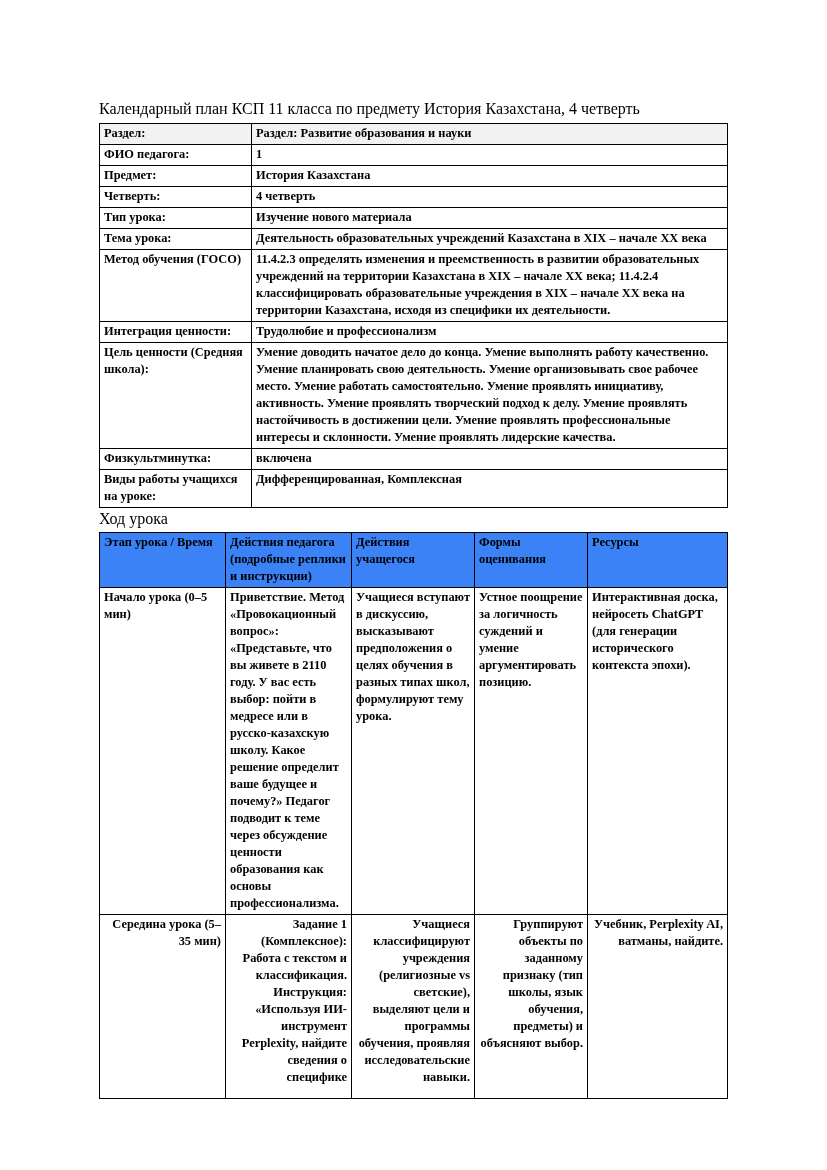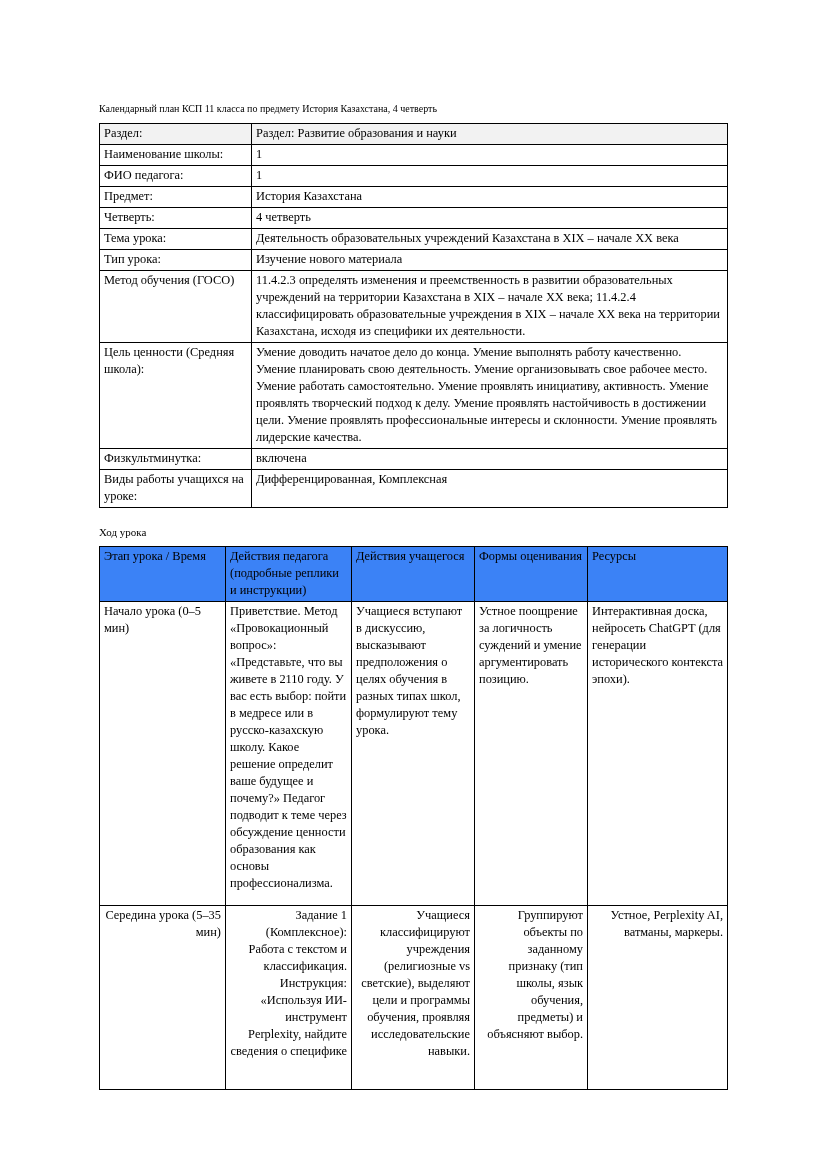--- a/index.html
+++ b/index.html
@@ -18,52 +18,53 @@
   .page {
     position: relative;
     width: 827px;
     height: 1170px;
     box-sizing: border-box;
     padding: 100px 100px 0 99px;
     background: #ffffff;
     overflow: hidden;
   }
   .doc-title {
-    font-size: 10px;
+    font-size: 16px;
     line-height: 17px;
     margin: 0 0 6px 0;
     white-space: nowrap;
   }
   table {
     border-collapse: collapse;
     table-layout: fixed;
     width: 628px;
     margin: 0;
+    font-weight: bold;
   }
   table td {
     border: 1px solid #000000;
     padding: 1px 4px 2px 4px;
     font-size: 12.4px;
     line-height: 17px;
     vertical-align: top;
     text-align: left;
     word-wrap: break-word;
     overflow-wrap: break-word;
     hyphens: none;
   }
   
   .info-table .c-label { width: 152px; }
   .info-table .c-value { width: 476px; }
   .info-table tr.shaded td { background: #f2f2f2; }
 
   
   .mid-heading {
-    font-size: 11px;
+    font-size: 16px;
     line-height: 17px;
-    margin: 16px 0 5px 0;
+    margin: 2px 0 5px 0;
   }
 
   
   .flow-table .c1 { width: 126px; }
   .flow-table .c2 { width: 126px; }
   .flow-table .c3 { width: 123px; }
   .flow-table .c4 { width: 113px; }
   .flow-table .c5 { width: 140px; }
   .flow-table thead td {
     background: #3b82f6;
@@ -85,46 +86,46 @@
     <colgroup>
       <col class="c-label">
         <col class="c-value">
     </colgroup>
     <tbody>
         <tr class="shaded">
           <td>Раздел:</td>
           <td>Раздел: Развитие образования и науки</td>
         </tr>
         <tr>
-          <td>Наименование школы:</td>
-          <td>1</td>
-        </tr>
-        <tr>
           <td>ФИО педагога:</td>
           <td>1</td>
         </tr>
         <tr>
           <td>Предмет:</td>
           <td>История Казахстана</td>
         </tr>
         <tr>
           <td>Четверть:</td>
           <td>4 четверть</td>
         </tr>
         <tr>
+          <td>Тип урока:</td>
+          <td>Изучение нового материала</td>
+        </tr>
+        <tr>
           <td>Тема урока:</td>
           <td>Деятельность образовательных учреждений Казахстана в XIX – начале XX века</td>
         </tr>
         <tr>
-          <td>Тип урока:</td>
-          <td>Изучение нового материала</td>
+          <td>Метод обучения (ГОСО)</td>
+          <td>11.4.2.3 определять изменения и преемственность в развитии образовательных учреждений на территории Казахстана в XIX – начале XX века; 11.4.2.4 классифицировать образовательные учреждения в XIX – начале XX века на территории Казахстана, исходя из специфики их деятельности.</td>
         </tr>
         <tr>
-          <td>Метод обучения (ГОСО)</td>
-          <td>11.4.2.3 определять изменения и преемственность в развитии образовательных учреждений на территории Казахстана в XIX – начале XX века; 11.4.2.4 классифицировать образовательные учреждения в XIX – начале XX века на территории Казахстана, исходя из специфики их деятельности.</td>
+          <td>Интеграция ценности:</td>
+          <td>Трудолюбие и профессионализм</td>
         </tr>
         <tr>
           <td>Цель ценности (Средняя школа):</td>
           <td>Умение доводить начатое дело до конца. Умение выполнять работу качественно. Умение планировать свою деятельность. Умение организовывать свое рабочее место. Умение работать самостоятельно. Умение проявлять инициативу, активность. Умение проявлять творческий подход к делу. Умение проявлять настойчивость в достижении цели. Умение проявлять профессиональные интересы и склонности. Умение проявлять лидерские качества.</td>
         </tr>
         <tr>
           <td>Физкультминутка:</td>
           <td>включена</td>
         </tr>
         <tr>
@@ -159,18 +160,18 @@
           <td>Приветствие. Метод «Провокационный вопрос»: «Представьте, что вы живете в 2110 году. У вас есть выбор: пойти в медресе или в русско-казахскую школу. Какое решение определит ваше будущее и почему?» Педагог подводит к теме через обсуждение ценности образования как основы профессионализма.</td>
           <td>Учащиеся вступают в дискуссию, высказывают предположения о целях обучения в разных типах школ, формулируют тему урока.</td>
           <td>Устное поощрение за логичность суждений и умение аргументировать позицию.</td>
           <td>Интерактивная доска, нейросеть ChatGPT (для генерации исторического контекста эпохи).</td>
         </tr>
         <tr class="row-middle">
           <td>Середина урока (5–35 мин)</td>
           <td>Задание 1 (Комплексное): Работа с текстом и классификация. Инструкция: «Используя ИИ-инструмент Perplexity, найдите сведения о специфике</td>
           <td>Учащиеся классифицируют учреждения (религиозные vs светские), выделяют цели и программы обучения, проявляя исследовательские навыки.</td>
           <td>Группируют объекты по заданному признаку (тип школы, язык обучения, предметы) и объясняют выбор.</td>
-          <td>Устное, Perplexity AI, ватманы, маркеры.</td>
+          <td>Учебник, Perplexity AI, ватманы, найдите.</td>
         </tr>
       </tbody>
   </table>
 
 </div>
 
 </body></html>

